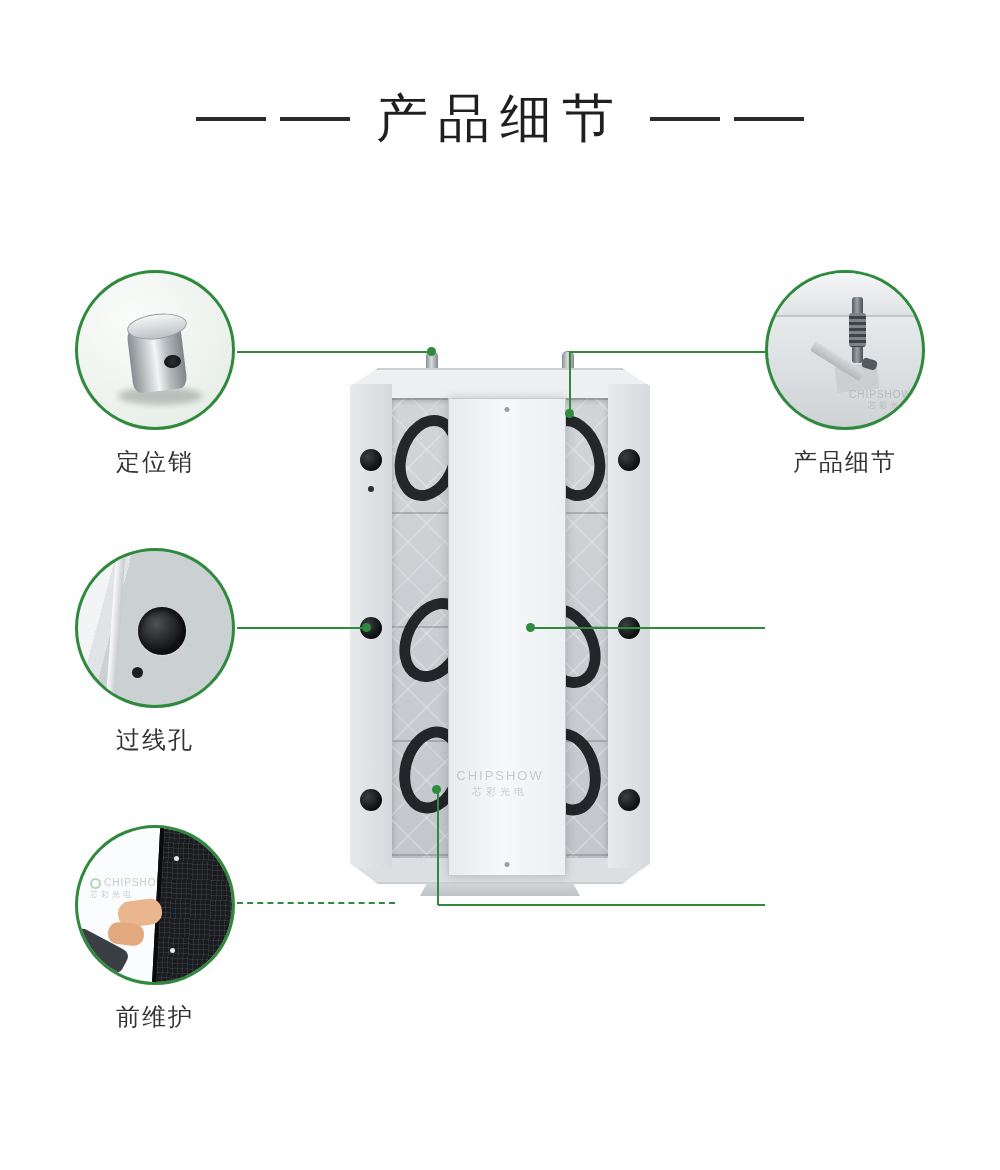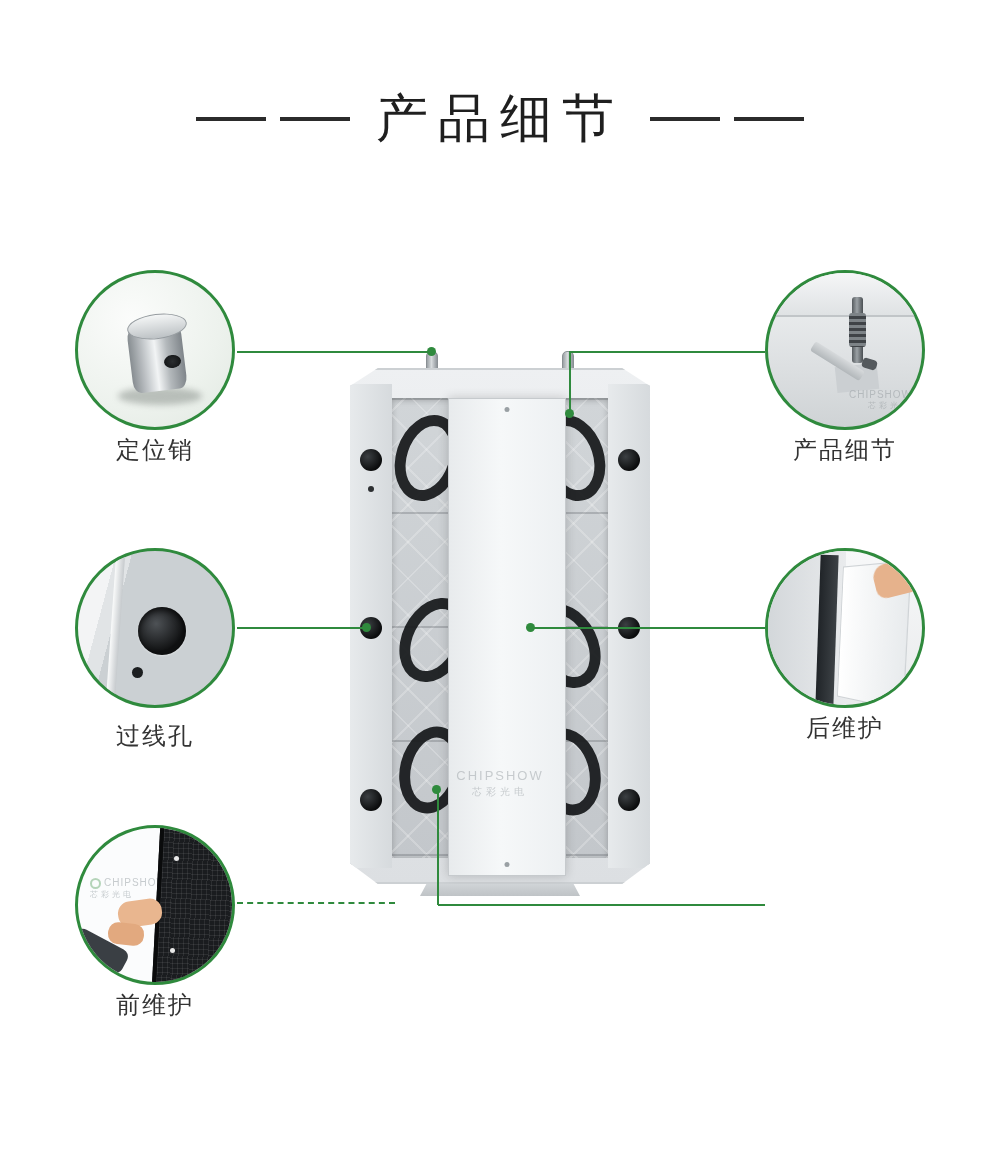--- a/index.html
+++ b/index.html
@@ -9,24 +9,24 @@
 
   
   .title-row { position:absolute; top:84px; left:0; width:100%; display:flex; justify-content:center; align-items:center; gap:26px; }
   .dash-group { display:flex; gap:14px; align-items:center; }
   .dash { width:70px; height:4px; background:#2b2b2b; }
   .page-title { font-size:52px; font-weight:500; color:#1f1f1f; letter-spacing:10px; }
 
   
   .callout { position:absolute; width:160px; display:flex; flex-direction:column; align-items:center; }
   .photo { position:relative; width:160px; height:160px; border-radius:50%; border:3px solid #2f8a3d; overflow:hidden; background:#eef0f1; }
-  .caption { margin-top:4px; font-size:24px; color:#333333; white-space:nowrap; letter-spacing:2px; }
+  .caption { margin-top:16px; font-size:24px; color:#333333; white-space:nowrap; letter-spacing:2px; }
   .c-tl { left:75px;  top:270px; }
   .c-tr { left:765px; top:270px; }
-  .c-ml { left:75px;  top:548px;gap:8px; }
+  .c-ml { left:75px;  top:548px; }
   .c-mr { left:765px; top:548px; }
   .c-bl { left:75px;  top:825px; }
   .c-br { left:765px; top:825px; }
 
   
   .line { position:absolute; background:#2f8a3d; }
   .line.h { height:2px; }
   .line.v { width:2px; }
   .line.dashed { background:none; height:0; border-top:2px dashed #2f8a3d; }
   .dot { position:absolute; width:9px; height:9px; border-radius:50%; background:#2f8a3d; }
@@ -267,29 +267,20 @@
 
   <figure class="callout c-ml">
     <div class="photo ch-bg">
       <span class="ch-edge"></span>
       <span class="ch-hole"></span>
       <span class="ch-dot"></span>
     </div>
     <figcaption class="caption">过线孔</figcaption>
   </figure>
 
-  <figure class="callout c-mr">
-    <div class="photo rm-bg">
-      <span class="rm-cab"></span>
-      <span class="rm-slot"></span>
-      <span class="rm-door"></span>
-      <span class="rm-hand"></span>
-    </div>
-    <figcaption class="caption">后维护</figcaption>
-  </figure>
 
   <figure class="callout c-bl">
     <div class="photo fm-bg">
       <span class="fm-wm">
         <span class="wm-logo"></span><span>CHIPSHOW</span>
         <span class="cn">芯彩光电</span>
       </span>
       <span class="fm-panel"></span>
       <span class="fm-screw fs1"></span>
       <span class="fm-screw fs2"></span>

